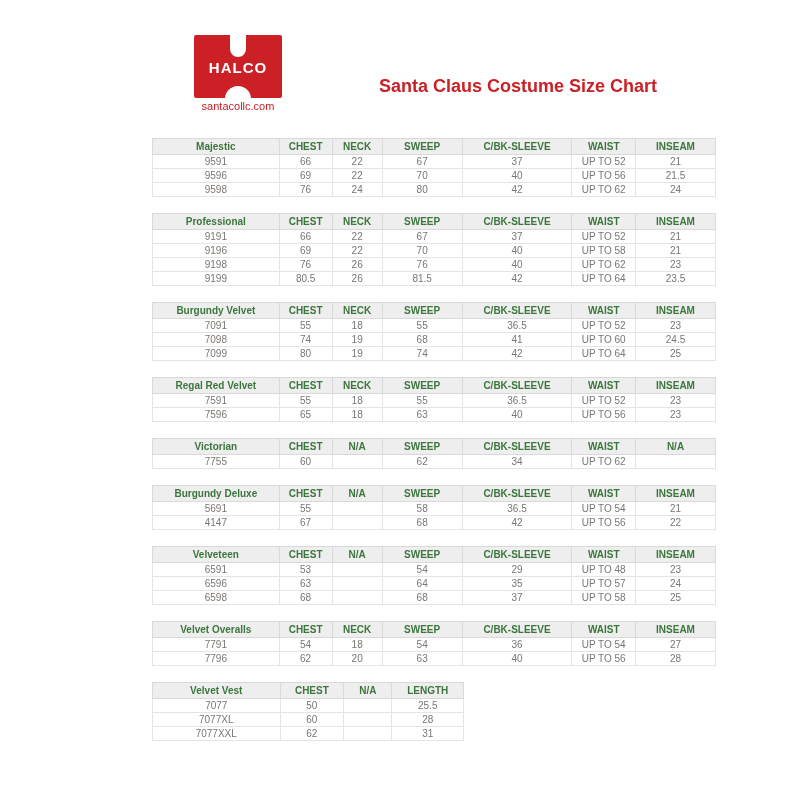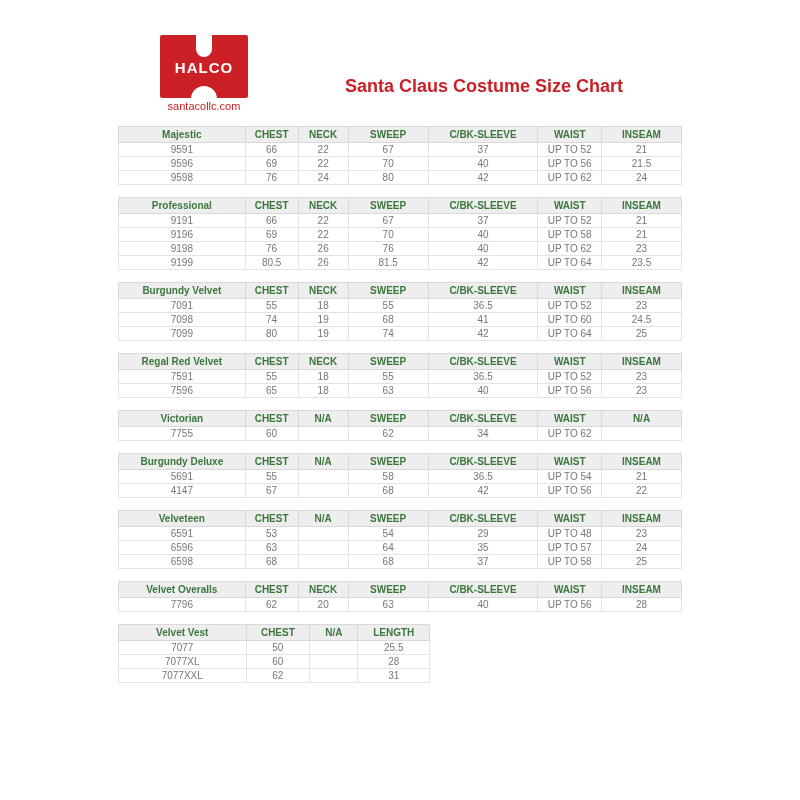--- a/index.html
+++ b/index.html
@@ -11,21 +11,21 @@
     --header-bg: #eeeeee;
   }
   * { box-sizing: border-box; }
   html, body { margin: 0; padding: 0; }
   body {
     width: 800px; height: 800px;
     background: #ffffff;
     font-family: "Liberation Sans", "DejaVu Sans", sans-serif;
     overflow: hidden;
   }
-  .page { position: relative; width: 800px; height: 683px; }
+  .page { position: relative; width: 800px; height: 683px; padding-left: 34px; }
 
   
   .header { position: relative; height: 122px; }
   .logo {
     position: absolute; left: 160px; top: 35px;
     width: 88px; height: 63px;
     background: var(--brand-red);
     border-radius: 2px;
     overflow: hidden;
   }
@@ -58,21 +58,21 @@
     margin: 16px; text-align: center;
     color: var(--brand-red);
     font-size: 18px; font-weight: bold;
   }
 
   
   .tables { position: relative; }
   table.size-table {
     border-collapse: collapse;
     table-layout: fixed;
-    margin: 4px 0 12px 118px;
+    margin: 16px 0 12px 118px;
     empty-cells: show;
   }
   table.size-table.cols7 { width: 564px; }
   table.size-table.cols4 { width: 312px; }
   .size-table th {
     background: var(--header-bg);
     color: var(--header-green);
     font-size: 10px; font-weight: bold;
     height: 16px; line-height: 15px;
     padding: 0 2px;
@@ -391,20 +391,29 @@
             <th>CHEST</th>
             <th>NECK</th>
             <th>SWEEP</th>
             <th>C/BK-SLEEVE</th>
             <th>WAIST</th>
             <th>INSEAM</th>
           </tr>
         </thead>
         <tbody>
           <tr>
+            <td>7791</td>
+            <td>54</td>
+            <td>18</td>
+            <td>54</td>
+            <td>36</td>
+            <td>UP TO 54</td>
+            <td>27</td>
+          </tr>
+          <tr>
             <td>7796</td>
             <td>62</td>
             <td>20</td>
             <td>63</td>
             <td>40</td>
             <td>UP TO 56</td>
             <td>28</td>
           </tr>
         </tbody>
       </table>

